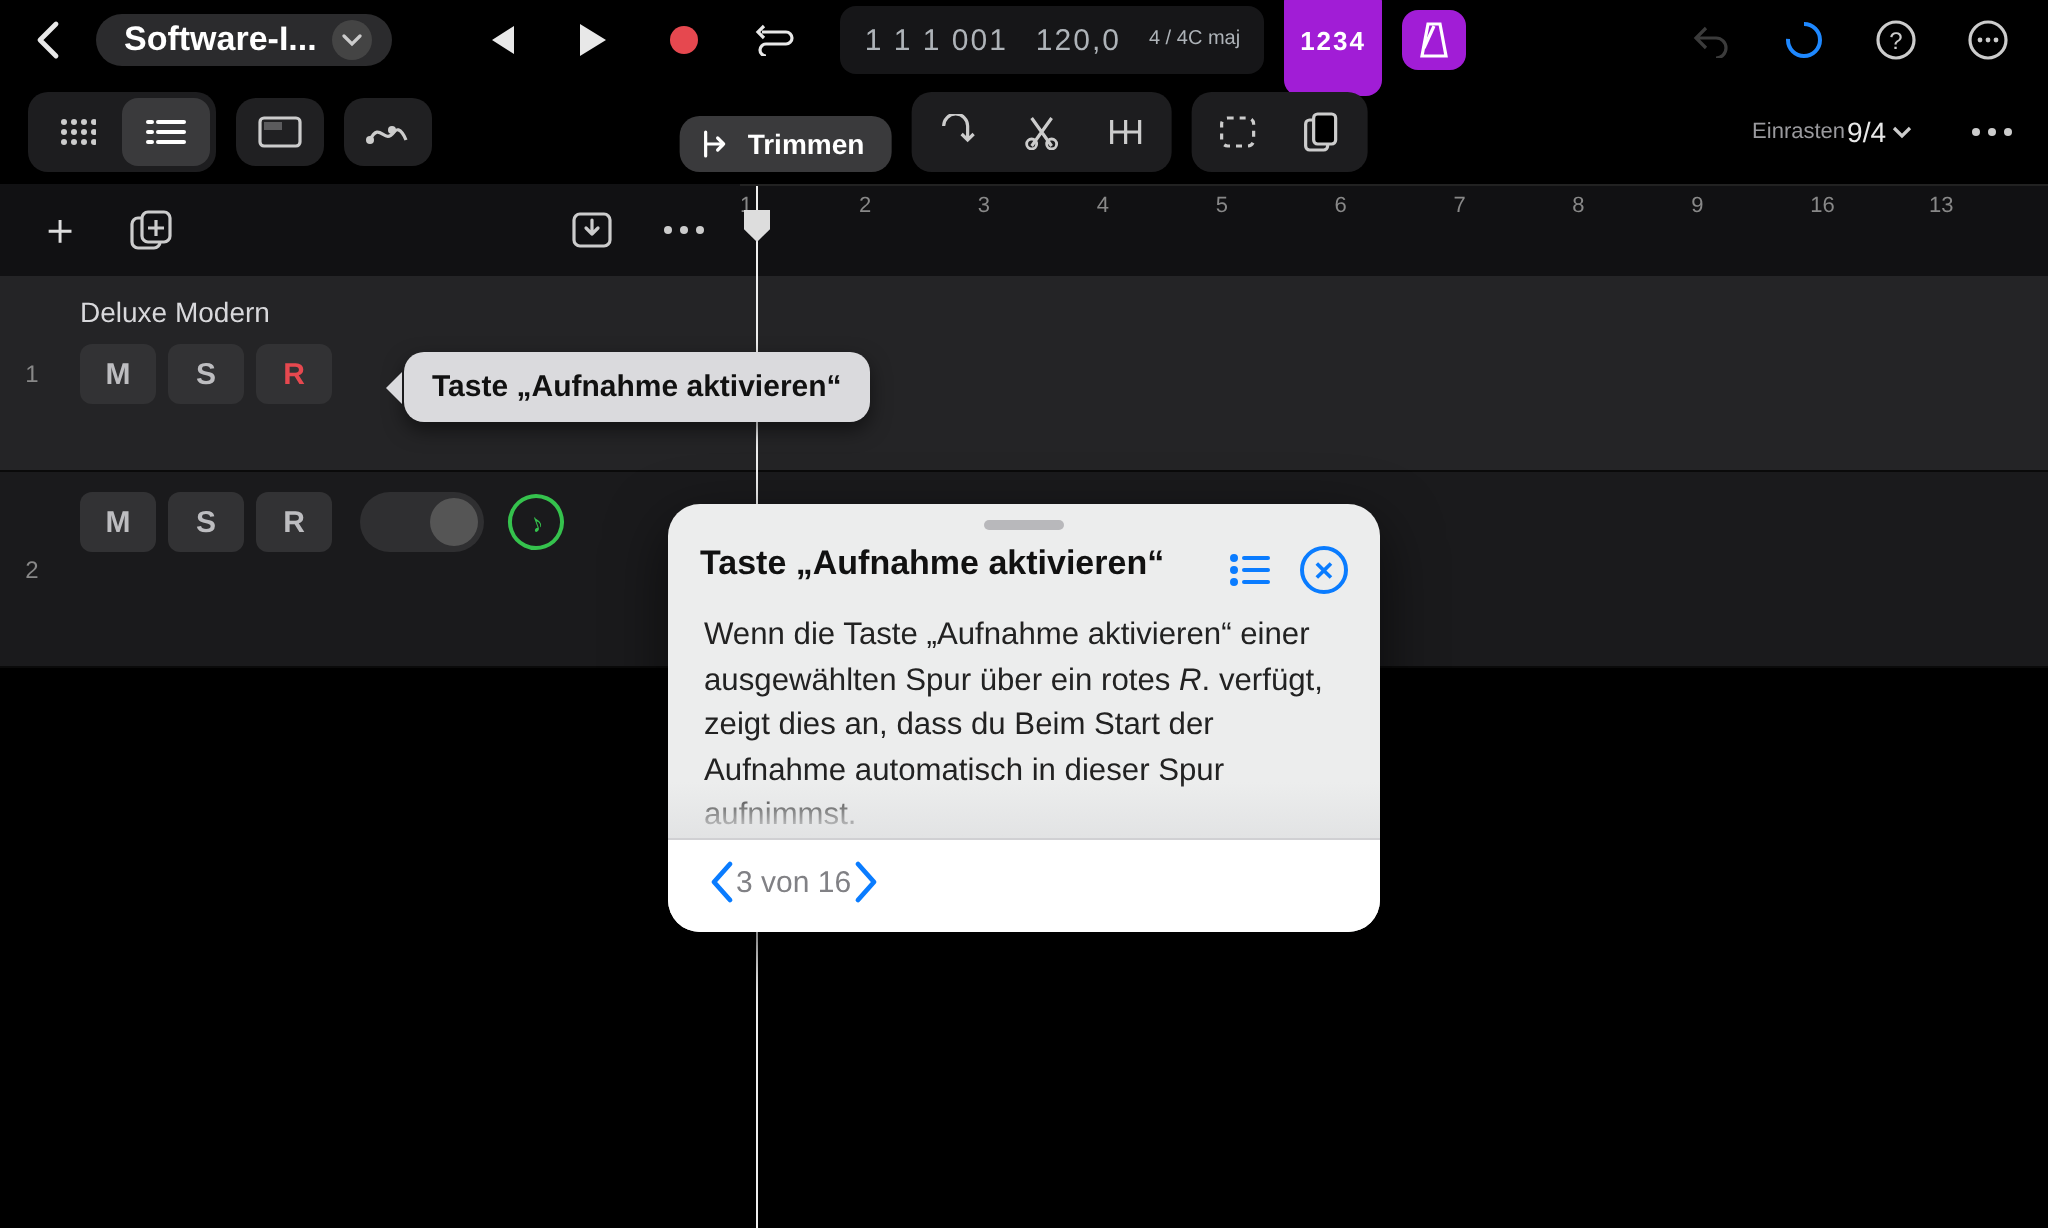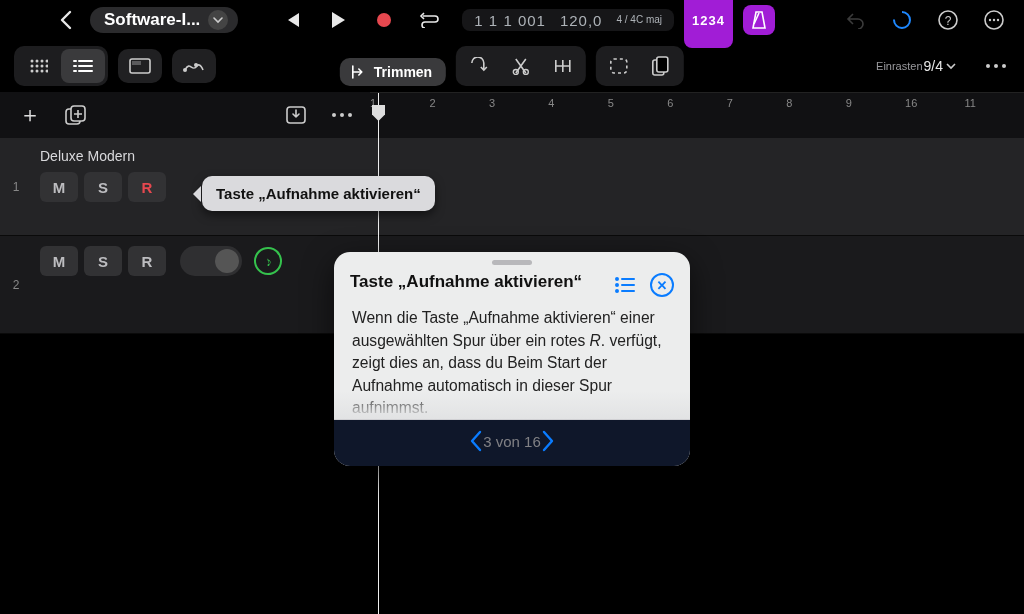--- a/index.html
+++ b/index.html
@@ -1,25 +1,25 @@
 <!DOCTYPE html>
 <html><head>
 <meta charset="utf-8">
 <style>
   * { margin: 0; padding: 0; box-sizing: border-box; font-family: -apple-system, "SF Pro Text", "Helvetica Neue", Arial, sans-serif; }
   body { background: #000; color: #fff; width: 1024px; height: 614px; overflow: hidden; position: relative; }
 
   
-  .topbar { height: 40px; display: flex; align-items: center; padding: 0 10px; gap: 10px; background:#000;margin-left:42px;}
+  .topbar { height: 40px; display: flex; align-items: center; padding: 0 10px; gap: 10px; background:#000;}
   .icon-btn { width: 28px; height: 28px; display: flex; align-items: center; justify-content: center; cursor: pointer; color:#e8e8e8;}
   .title-pill { display:flex; align-items:center; gap:8px; background:#2b2b2d; border-radius:14px; padding:3px 10px 3px 14px; }
   .title-pill span{font-size:17px; font-weight:600;}
   .title-pill .chev { width:20px;height:20px;background:#444;border-radius:50%; display:flex;align-items:center;justify-content:center;}
   .transport { display:flex; align-items:center; gap:18px; margin-left:30px;}
-  .display-group { display:flex; align-items:center; height:22px; background:#161618; border-radius:8px; padding:0 12px; gap:14px; margin-left:8px;}
+  .display-group { display:flex; align-items:center; height:34px; background:#161618; border-radius:8px; padding:0 12px; gap:14px; margin-left:8px;}
   .disp-main { color:#aeb3b8; font-size:15px; letter-spacing:1px; font-variant-numeric:tabular-nums;}
   .disp-sub { display:flex; flex-direction:row; align-items:flex-end; font-size:10px; color:#aeb3b8; line-height:1.15;}
   .beats { background:#a11dd6; color:#fff; font-size:13px; font-weight:600; padding:20px 8px; border-radius:8px; letter-spacing:1px;}
   .metronome { background:#a11dd6; width:32px;height:30px;border-radius:8px; display:flex;align-items:center;justify-content:center;}
   .top-right { display:flex; gap:18px; align-items:center; margin-left:auto; padding-right:6px;}
   .top-right .disabled{opacity:.35;}
   .blue-ring{color:#1e88ff;}
 
   
   .toolbar2 { height:52px; display:flex; align-items:center; padding:0 14px; gap:10px; background:#000;}
@@ -71,21 +71,21 @@
   .popover{position:absolute; left:334px; top:252px; width:356px; background:#eceded; color:#111; border-radius:16px; box-shadow:0 10px 30px rgba(0,0,0,.6); overflow:hidden;}
   .pop-handle{width:40px;height:5px;background:#b8b8bb;border-radius:3px;margin:8px auto 2px;}
   .pop-head{display:flex;align-items:flex-start;padding:4px 16px 10px;gap:10px;}
   .pop-title{font-size:17px;font-weight:700;line-height:1.25;flex:1;padding-right:4px;}
   .pop-icons{display:flex;gap:14px;align-items:center;margin-top:2px;}
   .pop-list{color:#0a7cff;}
   .pop-close{color:#0a7cff;width:24px;height:24px;border:2px solid #0a7cff;border-radius:50%;display:flex;align-items:center;justify-content:center;font-size:13px;font-weight:bold;}
   .pop-body{padding:0 18px 12px;font-size:15.6px;line-height:1.45;color:#222;position:relative;max-height:112px;overflow:hidden;}
   .pop-body em{font-style:italic;}
   .pop-fade{position:absolute;left:0;right:0;bottom:0;height:28px;background:linear-gradient(to bottom, rgba(236,237,237,0), #e2e3e4);}
-  .pop-foot{display:flex;align-items:center;justify-content:center;padding:10px 20px 14px;background:#0f172a;border-top:1px solid #d0d0d3;}
+  .pop-foot{display:flex;align-items:center;justify-content:flex-start;padding:10px 20px 14px;background:#ffffff;border-top:1px solid #d0d0d3;}
   .pop-foot .nav{color:#0a7cff;font-size:22px;font-weight:300;}
   .pop-page{color:#818185;font-size:15px;}
 
   svg{display:block;}
 </style>
 </head>
 <body>
 
 <div class="topbar">
   <div class="icon-btn">
@@ -306,21 +306,21 @@
         <span>1</span>
         <span>2</span>
         <span>3</span>
         <span>4</span>
         <span>5</span>
         <span>6</span>
         <span>7</span>
         <span>8</span>
         <span>9</span>
         <span>16</span>
-        <span>11</span>
+        <span>13</span>
       </div>
     <div class="playhead"></div>
   </div>
 </div>
 
 <div class="tracks" id="tracks">
     <div class="track selected">
       <div class="num">1</div>
     <div class="head">
       <div class="track-name">Deluxe Modern</div>

